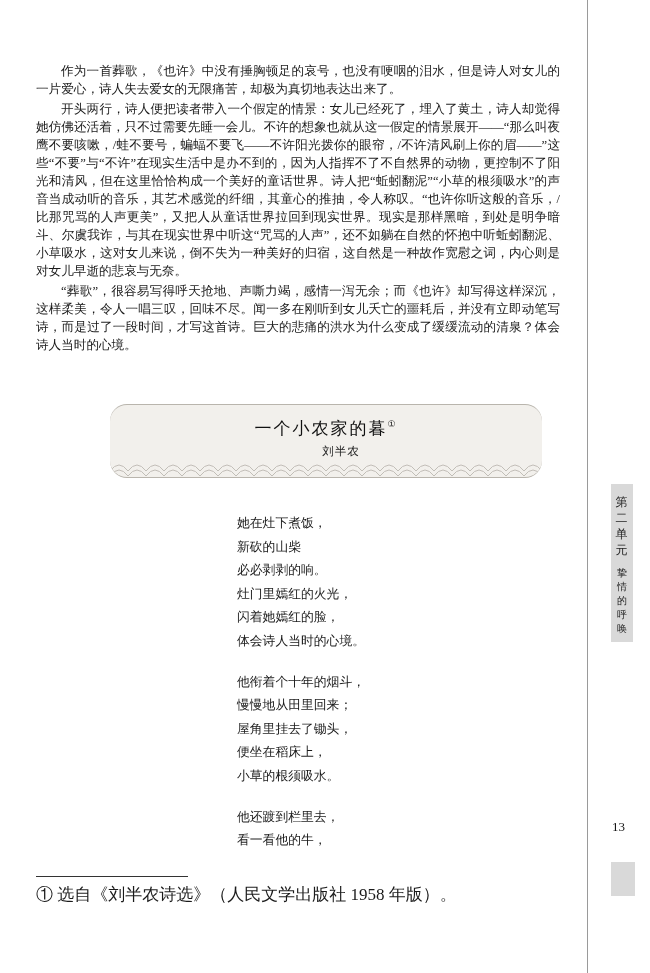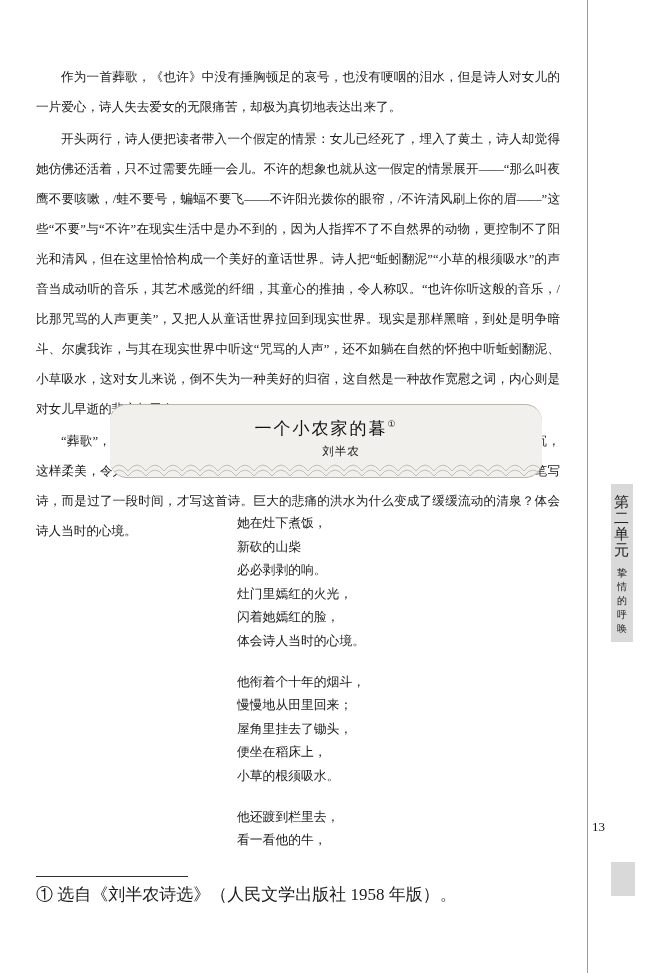--- a/index.html
+++ b/index.html
@@ -36,40 +36,40 @@
     top: 484px;
     width: 22px;
     height: 158px;
     background: #d9d9d9;
   }
   .side-band-text {
     position: absolute;
     left: 613px;
     top: 494px;
     width: 18px;
-    font-size: 15px;
+    font-size: 12px;
     line-height: 16px;
     letter-spacing: 1px;
     text-align: center;
     color: #222;
     font-family: "Liberation Serif", "DejaVu Serif", serif;
   }
   .side-band-text2 {
     position: absolute;
     left: 613px;
     top: 566px;
     width: 18px;
     font-size: 10px;
     line-height: 14px;
     text-align: center;
     color: #222;
   }
   .page-number {
     position: absolute;
-    left: 592px;
+    left: 612px;
     top: 819px;
     font-size: 13px;
     color: #111;
     font-family: "Liberation Serif", "DejaVu Serif", serif;
   }
   .corner-block {
     position: absolute;
     left: 611px;
     top: 862px;
     width: 24px;
@@ -80,21 +80,21 @@
   
   .content {
     position: absolute;
     left: 36px;
     top: 62px;
     width: 524px;
   }
   p.para {
     margin: 0 0 2px 0;
     font-size: 12.6px;
-    line-height: 30px;
+    line-height: 18px;
     text-align: justify;
     text-justify: inter-ideograph;
     text-indent: 25px;
     color: #1a1a1a;
   }
 
   
   .poem-head {
     position: absolute;
     left: 110px;

